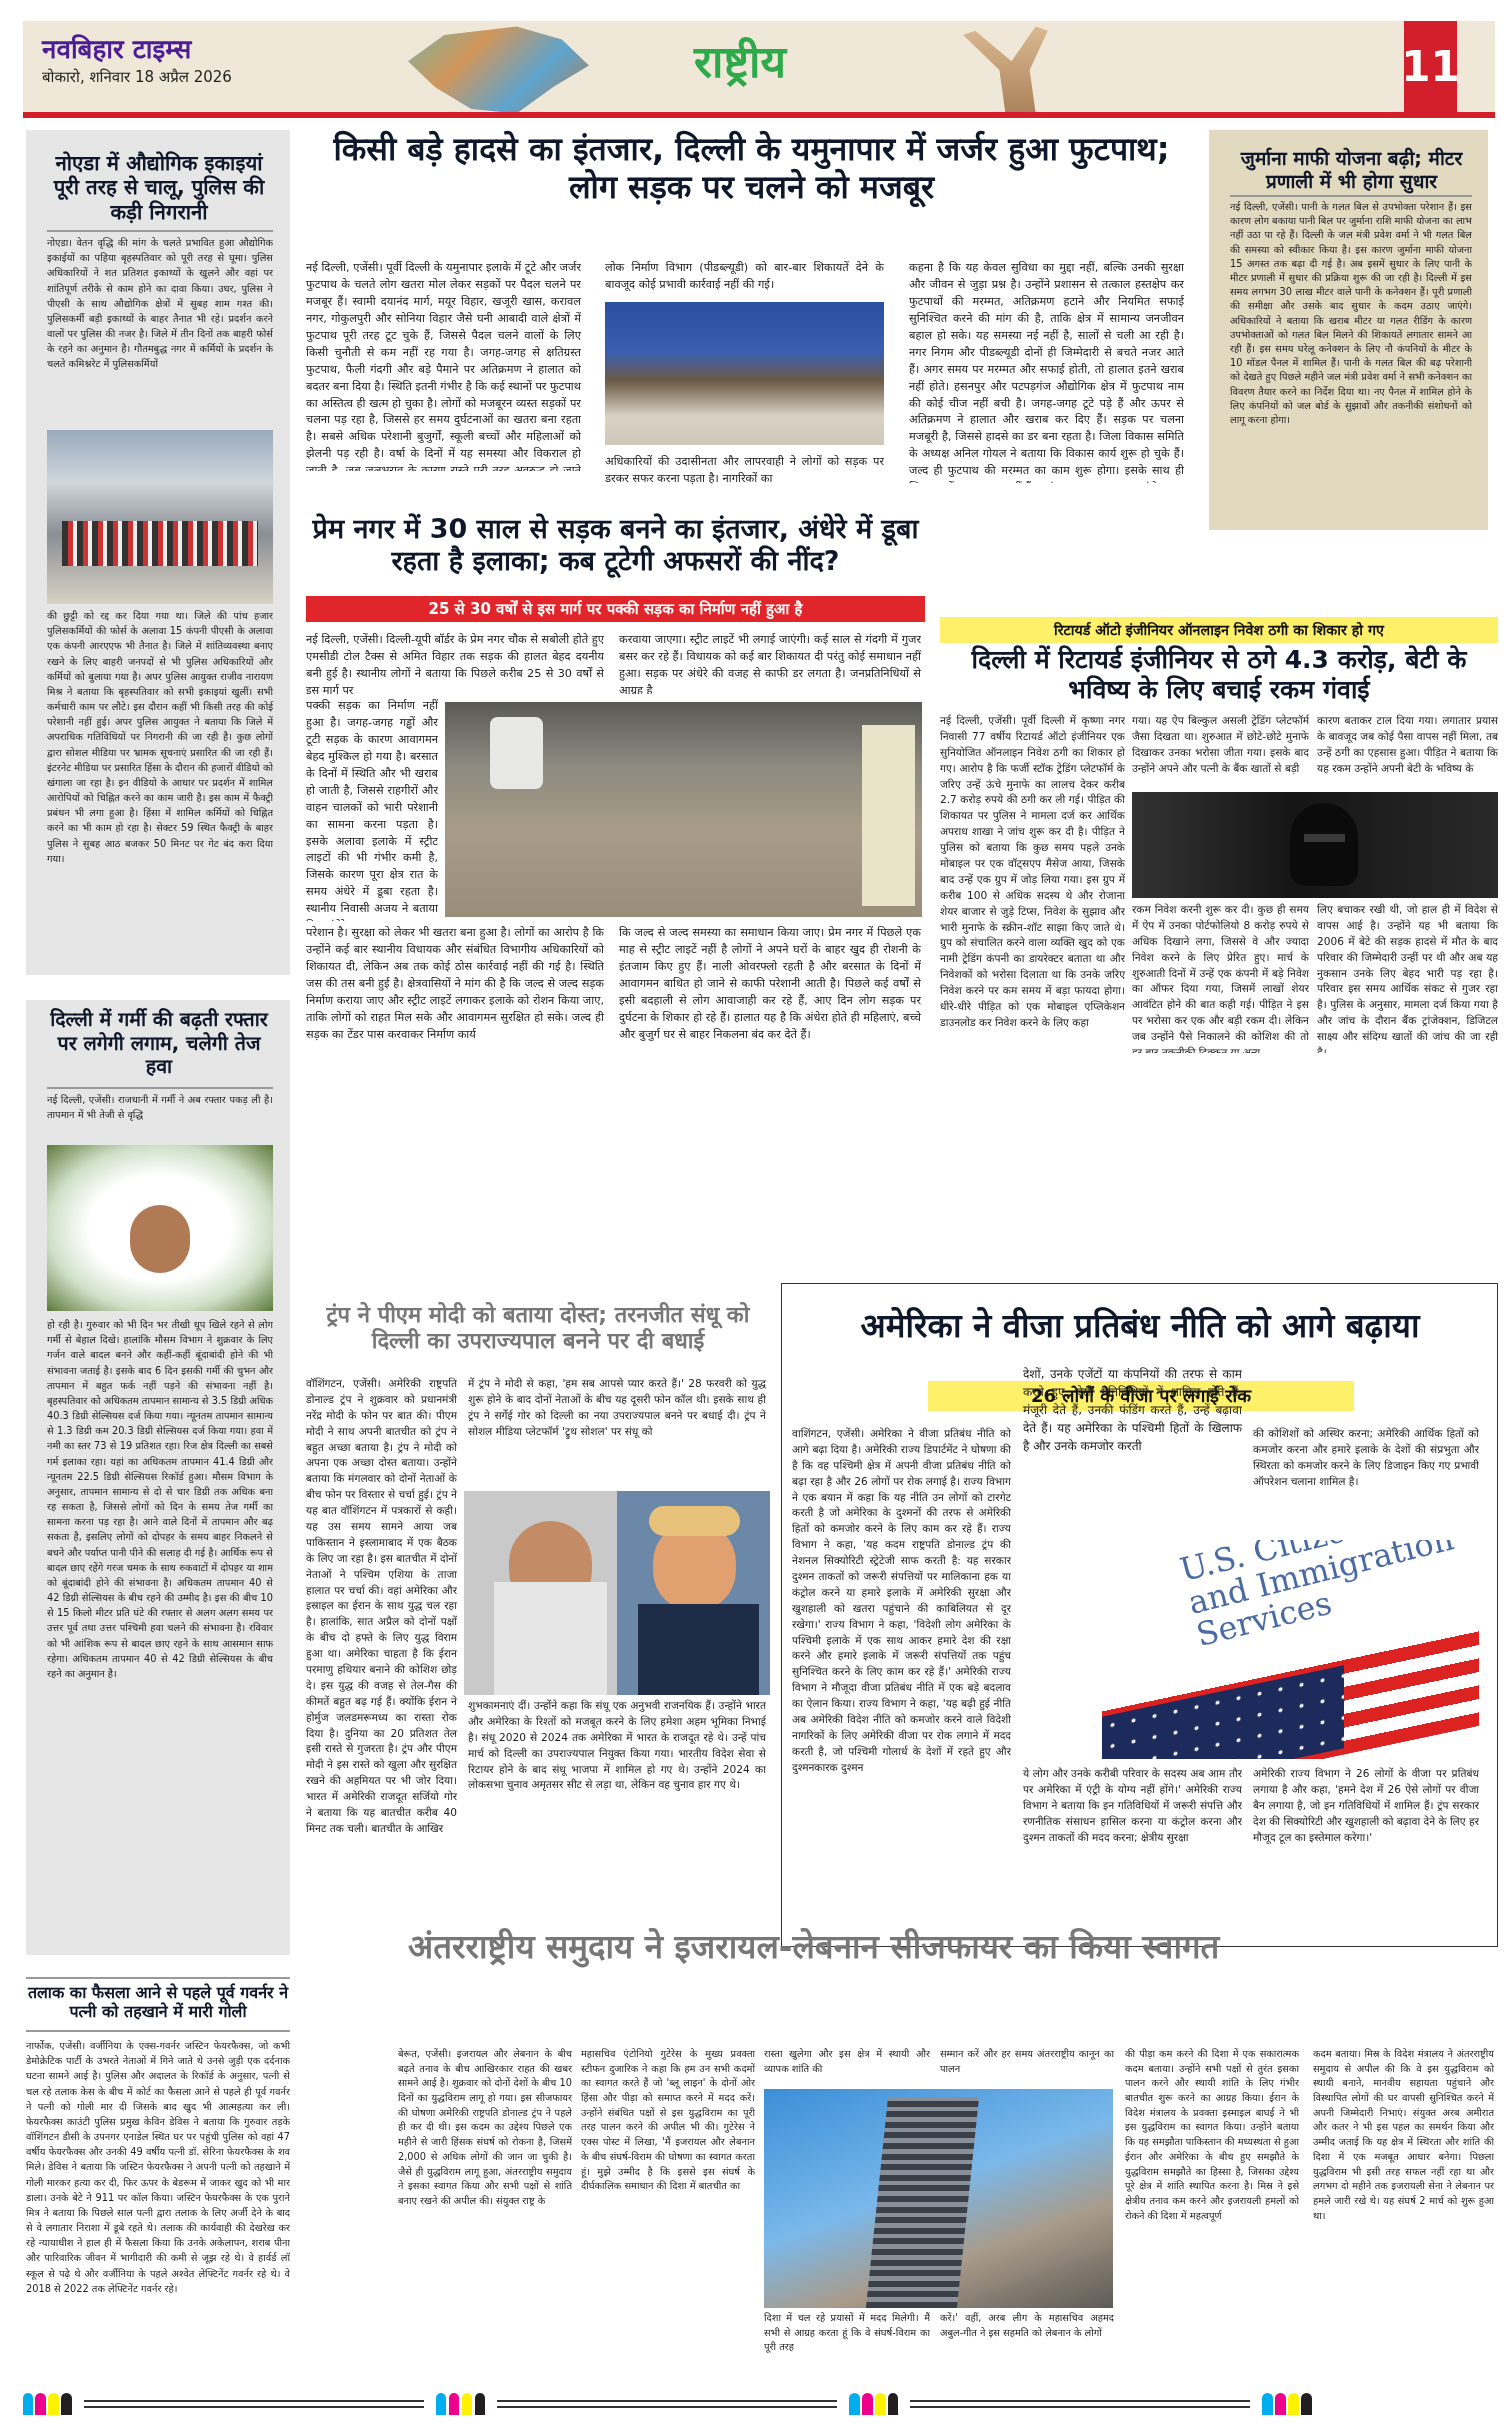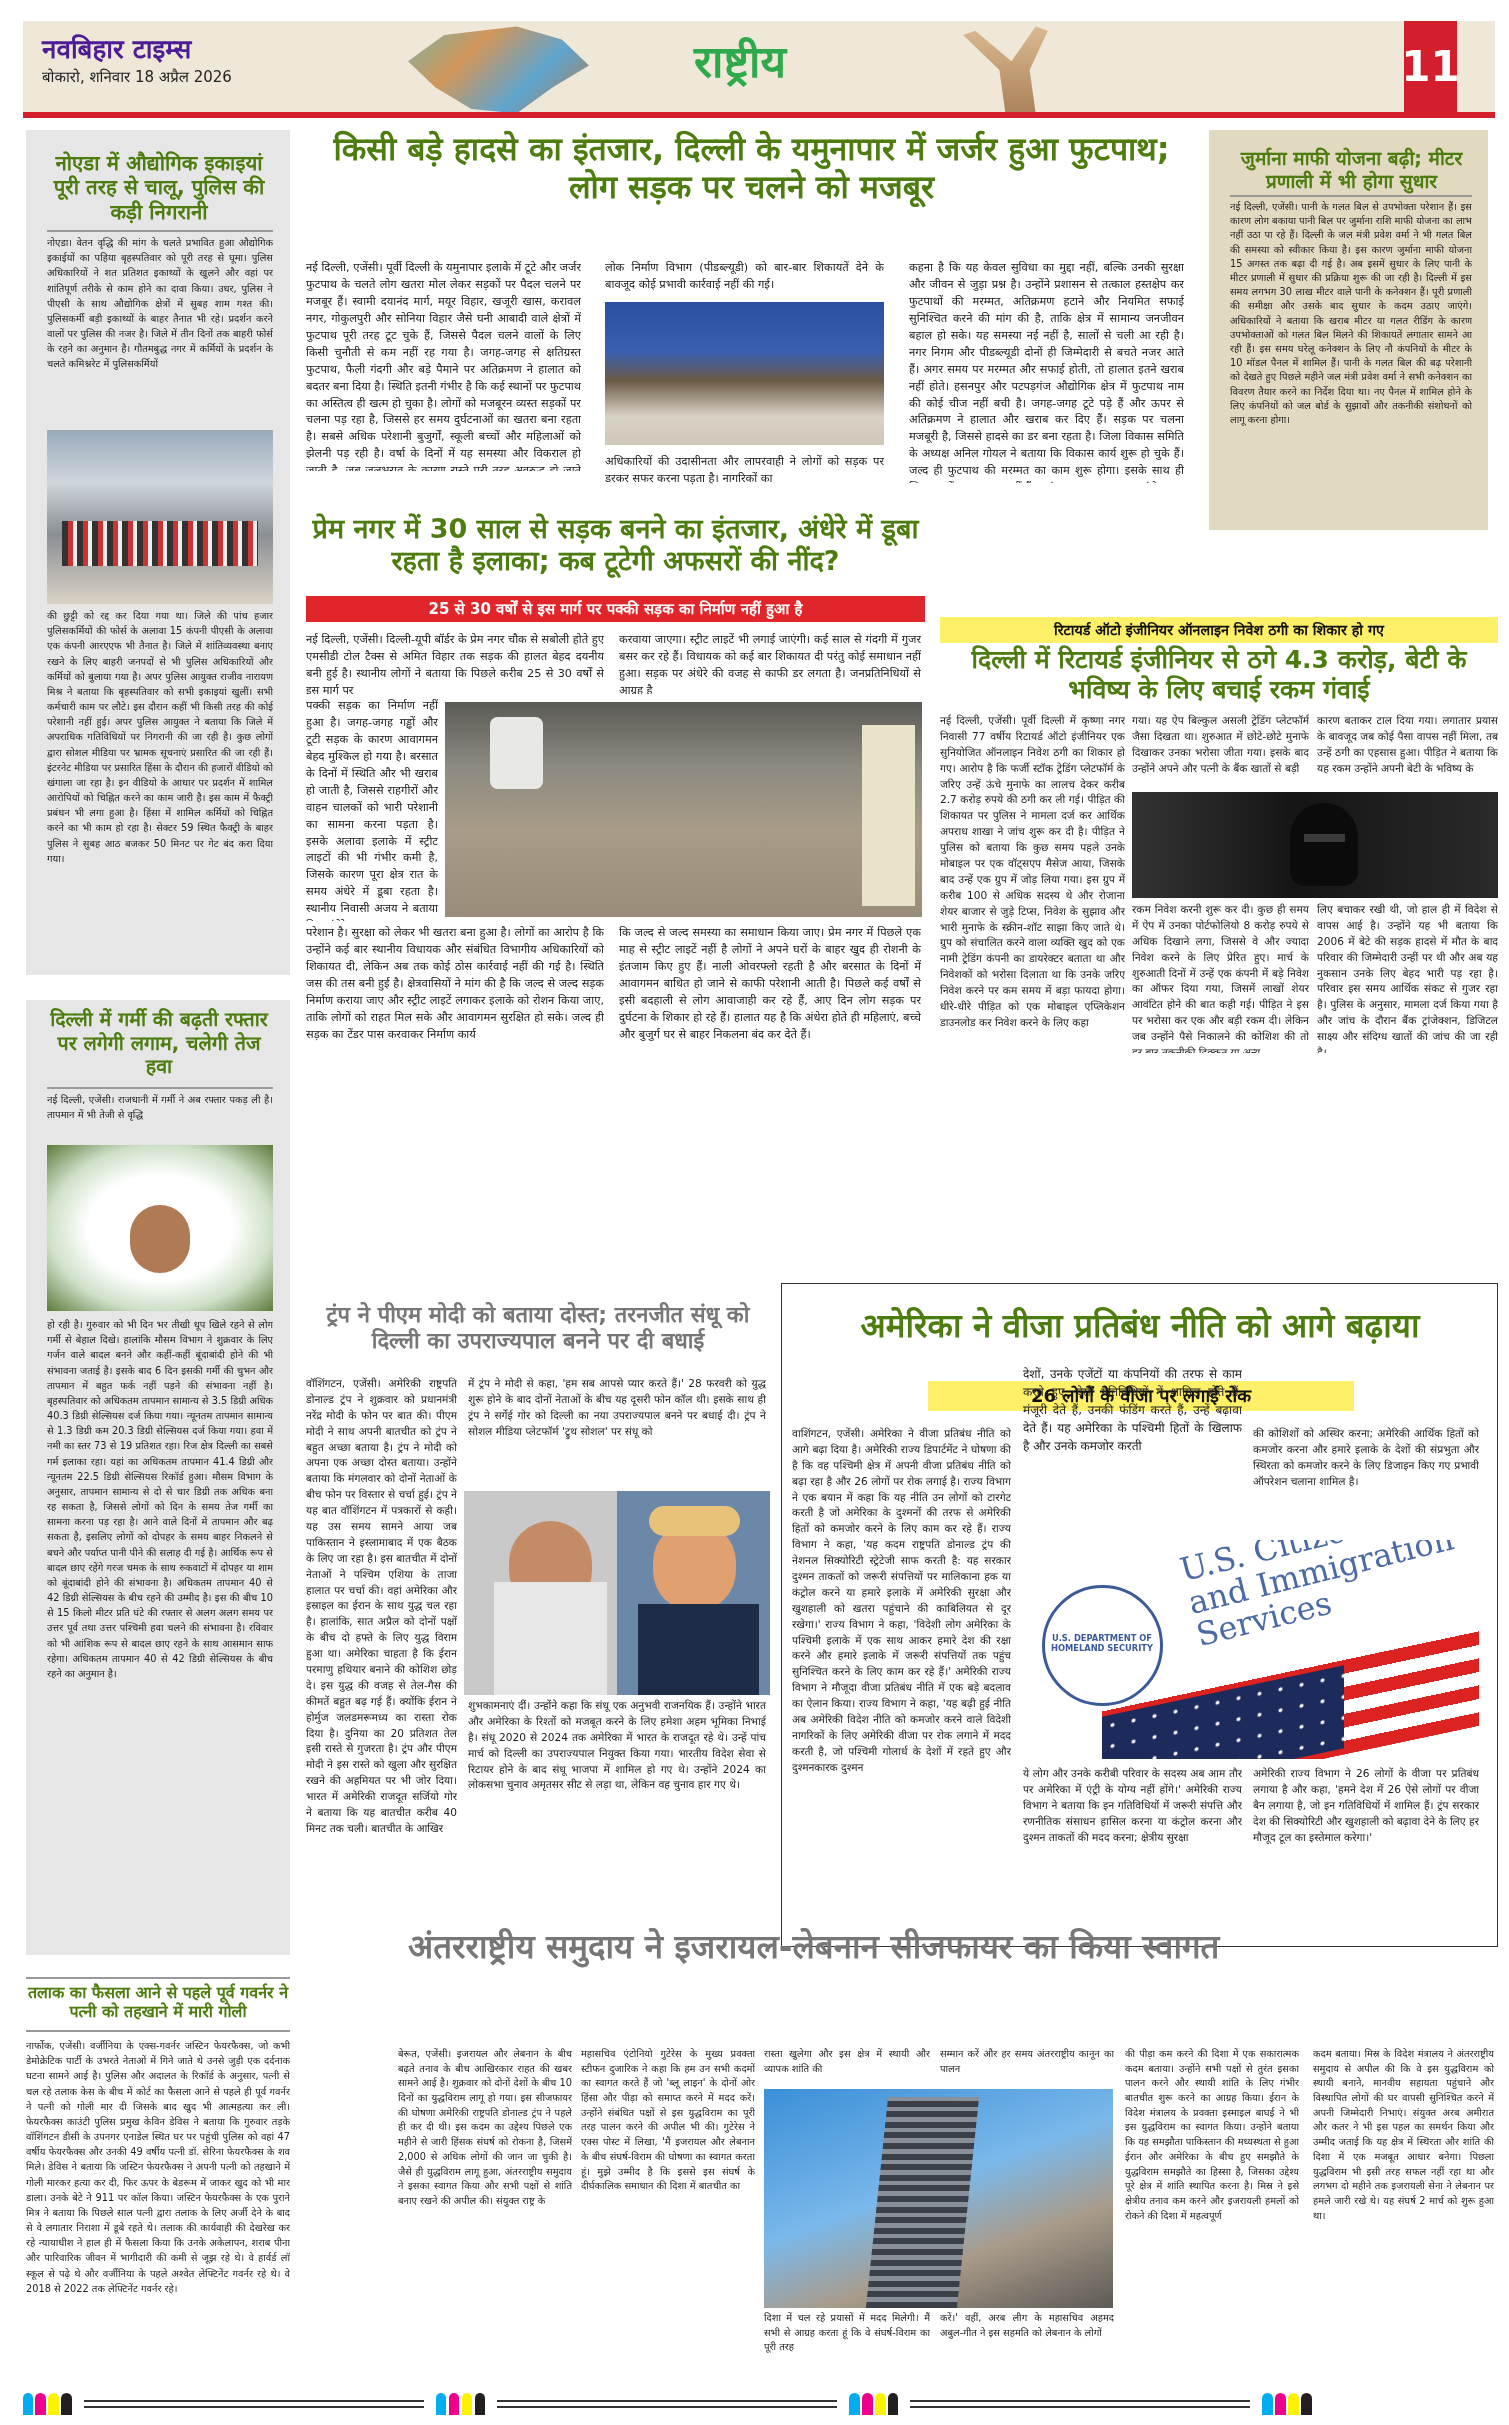--- a/index.html
+++ b/index.html
@@ -9,21 +9,21 @@
 .brand{left:42px;top:30px;font-size:26px;font-weight:bold;color:#4c1d95;font-family:"DejaVu Sans",sans-serif}
 .dateline{left:42px;top:66px;font-size:15px;color:#222}
 .section-title{left:694px;top:30px;font-size:44px;font-weight:bold;color:#2eaa4a}
 .pageno{left:1404px;top:21px;width:53px;height:91px;background:#d21f2b;color:#fff;font-size:42px;font-weight:bold;display:flex;align-items:center;justify-content:center}
 .redrule{left:22.6px;top:112px;width:1472px;height:6px;background:#d21f2b}
 .jh-map{left:408px;top:26.4px;width:181px;height:87px;background:linear-gradient(135deg,#6a9,#c84,#49c,#a63);clip-path:polygon(20% 10%,60% 0,85% 15%,100% 45%,80% 70%,60% 100%,35% 95%,15% 70%,0 40%);opacity:.85}
 .statue{left:951px;top:26.4px;width:121px;height:87px;background:linear-gradient(180deg,#d9b48a,#a4774d);clip-path:polygon(45% 100%,40% 50%,10% 10%,20% 5%,50% 40%,70% 0,80% 5%,65% 50%,70% 100%);opacity:.9}
 
 .grey-box{background:#e6e6e6}
 .beige-box{background:#e2d9c1}
-.headline{font-weight:bold;text-align:center;line-height:1.2;color:#4d7c0f}
+.headline{font-weight:bold;text-align:center;line-height:1.2;color:#0f172a}
 .body{font-size:11.3px;line-height:1.5;text-align:justify;color:#222;overflow:hidden}
 .hr{height:1.5px;background:#999}
 .photo{overflow:hidden}
 .red-banner{background:#e0262b;color:#fff;font-weight:bold;text-align:center}
 .yellow-banner{background:#fff06a;color:#111;font-weight:bold;text-align:center}
 .grey-head{color:#777}
 .cmyk{display:flex;gap:2.3px}
 .cmyk span{width:10.6px;height:22.6px;border-radius:5.3px 5.3px 0 0}
 .regline{height:7.5px;border-top:2.3px solid #333;border-bottom:2.3px solid #333}
 </style>
@@ -105,21 +105,20 @@
 </div>
 <div class="abs body" style="left:468px;top:1698px;width:298px;height:242px;font-size:10.6px">शुभकामनाएं दीं। उन्होंने कहा कि संधू एक अनुभवी राजनयिक हैं। उन्होंने भारत और अमेरिका के रिश्तों को मजबूत करने के लिए हमेशा अहम भूमिका निभाई है। संधू 2020 से 2024 तक अमेरिका में भारत के राजदूत रहे थे। उन्हें पांच मार्च को दिल्ली का उपराज्यपाल नियुक्त किया गया। भारतीय विदेश सेवा से रिटायर होने के बाद संधू भाजपा में शामिल हो गए थे। उन्होंने 2024 का लोकसभा चुनाव अमृतसर सीट से लड़ा था, लेकिन वह चुनाव हार गए थे।</div>
 
 <div class="abs" style="left:781px;top:1283px;width:717px;height:664px;border:1.5px solid #333"></div>
 <div class="abs headline" style="left:789px;top:1306px;width:702px;font-size:33px">अमेरिका ने वीजा प्रतिबंध नीति को आगे बढ़ाया</div>
 <div class="abs yellow-banner" style="left:928px;top:1381px;width:426px;height:30px;font-size:18px;line-height:30px">26 लोगों के वीजा पर लगाई रोक</div>
 <div class="abs body" style="left:792px;top:1426px;width:219px;height:513px;font-size:10.6px">वाशिंगटन, एजेंसी। अमेरिका ने वीजा प्रतिबंध नीति को आगे बढ़ा दिया है। अमेरिकी राज्य डिपार्टमेंट ने घोषणा की है कि वह पश्चिमी क्षेत्र में अपनी वीजा प्रतिबंध नीति को बढ़ा रहा है और 26 लोगों पर रोक लगाई है। राज्य विभाग ने एक बयान में कहा कि यह नीति उन लोगों को टारगेट करती है जो अमेरिका के दुश्मनों की तरफ से अमेरिकी हितों को कमजोर करने के लिए काम कर रहे हैं। राज्य विभाग ने कहा, 'यह कदम राष्ट्रपति डोनाल्ड ट्रंप की नेशनल सिक्योरिटी स्ट्रेटेजी साफ करती है: यह सरकार दुश्मन ताकतों को जरूरी संपत्तियों पर मालिकाना हक या कंट्रोल करने या हमारे इलाके में अमेरिकी सुरक्षा और खुशहाली को खतरा पहुंचाने की काबिलियत से दूर रखेगा।' राज्य विभाग ने कहा, 'विदेशी लोग अमेरिका के पश्चिमी इलाके में एक साथ आकर हमारे देश की रक्षा करने और हमारे इलाके में जरूरी संपत्तियों तक पहुंच सुनिश्चित करने के लिए काम कर रहे हैं।' अमेरिकी राज्य विभाग ने मौजूदा वीजा प्रतिबंध नीति में एक बड़े बदलाव का ऐलान किया। राज्य विभाग ने कहा, 'यह बढ़ी हुई नीति अब अमेरिकी विदेश नीति को कमजोर करने वाले विदेशी नागरिकों के लिए अमेरिकी वीजा पर रोक लगाने में मदद करती है, जो पश्चिमी गोलार्ध के देशों में रहते हुए और दुश्मनकारक दुश्मन</div>
 <div class="abs body" style="left:1023px;top:1365px;width:219px;height:91px;font-size:12px">देशों, उनके एजेंटों या कंपनियों की तरफ से काम करते हुए, ऐसी गतिविधियों में शामिल होते हैं, मंजूरी देते हैं, उनकी फंडिंग करते हैं, उन्हें बढ़ावा देते हैं। यह अमेरिका के पश्चिमी हितों के खिलाफ है और उनके कमजोर करती</div>
 <div class="abs body" style="left:1253px;top:1426px;width:226px;height:91px;font-size:10.6px">की कोशिशों को अस्थिर करना; अमेरिकी आर्थिक हितों को कमजोर करना और हमारे इलाके के देशों की संप्रभुता और स्थिरता को कमजोर करने के लिए डिजाइन किए गए प्रभावी ऑपरेशन चलाना शामिल है।</div>
 <div class="abs photo" style="left:1034px;top:1540px;width:445px;height:219px;background:#fff">
-  <div style="position:absolute;left:7.5px;top:45px;width:121px;height:121px;border-radius:50%;border:3px solid #3b5a9a;color:#3b5a9a;font-size:8.3px;text-align:center;padding-top:45px;font-weight:bold">U.S. DEPARTMENT OF HOMELAND SECURITY</div>
   <div style="position:absolute;left:143px;top:15px;color:#4a6aa5;font-family:'DejaVu Serif',serif;font-size:32px;line-height:1.05;transform:rotate(-14deg);transform-origin:left top">
     <div>U.S. Citizenship</div>
     <div>and Immigration</div>
     <div>Services</div>
   </div>
   <div style="position:absolute;left:68px;top:128px;width:377px;height:98px;background:repeating-linear-gradient(0deg,#d22 0 13.6px,#fff 13.6px 27px);transform:skewY(-12deg)"></div>
   <div style="position:absolute;left:68px;top:151px;width:242px;height:83px;background:radial-gradient(circle,#fff 1.5px,transparent 2.3px) 0 0/21px 21px,#1d2a5c;transform:skewY(-12deg)"></div>
 </div>
 <div class="abs body" style="left:1023px;top:1766px;width:219px;height:174px;font-size:10.6px">ये लोग और उनके करीबी परिवार के सदस्य अब आम तौर पर अमेरिका में एंट्री के योग्य नहीं होंगे।' अमेरिकी राज्य विभाग ने बताया कि इन गतिविधियों में जरूरी संपत्ति और रणनीतिक संसाधन हासिल करना या कंट्रोल करना और दुश्मन ताकतों की मदद करना; क्षेत्रीय सुरक्षा</div>
 <div class="abs body" style="left:1253px;top:1766px;width:226px;height:174px;font-size:10.6px">अमेरिकी राज्य विभाग ने 26 लोगों के वीजा पर प्रतिबंध लगाया है और कहा, 'हमने देश में 26 ऐसे लोगों पर वीजा बैन लगाया है, जो इन गतिविधियों में शामिल हैं। ट्रंप सरकार देश की सिक्योरिटी और खुशहाली को बढ़ावा देने के लिए हर मौजूद टूल का इस्तेमाल करेगा।'</div>

